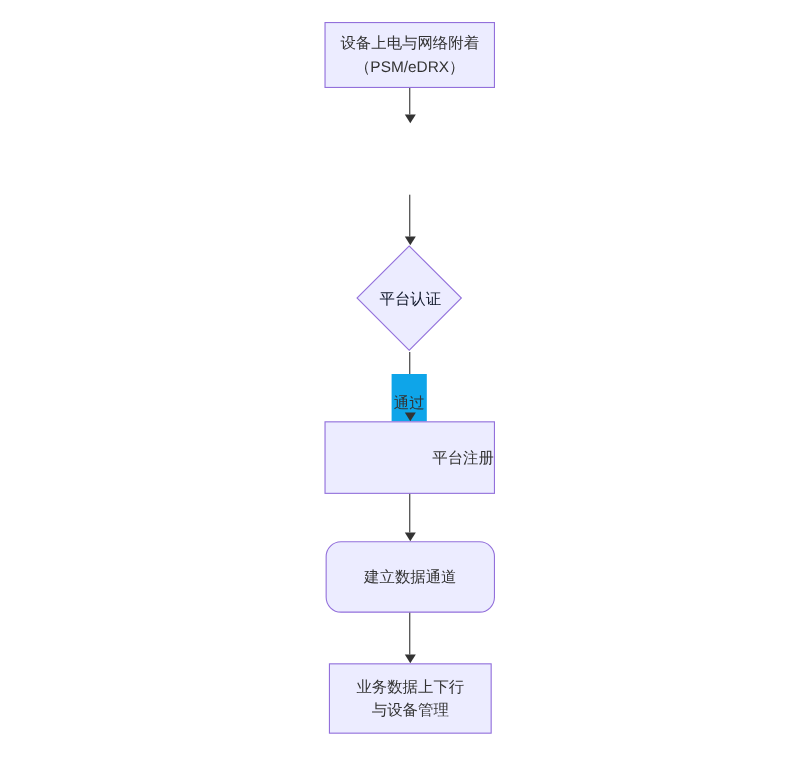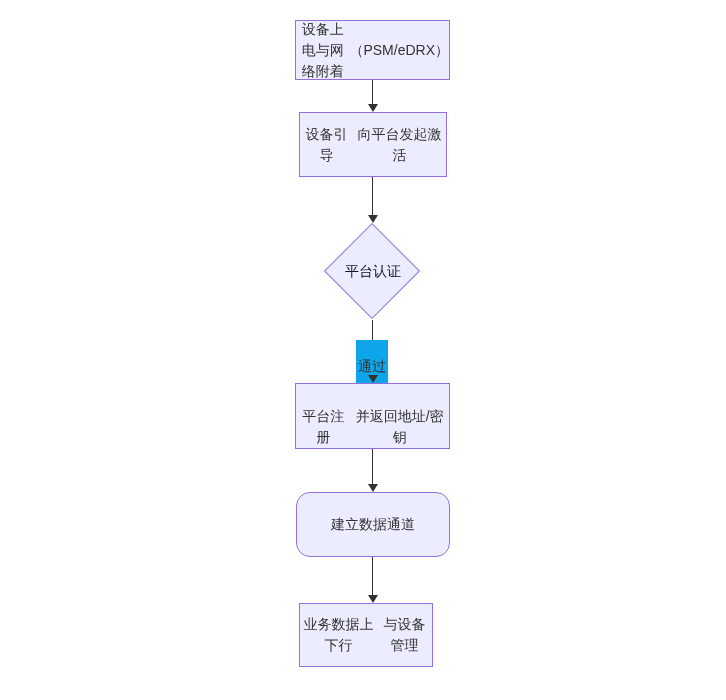--- a/index.html
+++ b/index.html
@@ -15,33 +15,33 @@
     overflow: hidden;
     font-family: "Liberation Sans", "DejaVu Sans", sans-serif;
     color: #333333;
   }
   .node {
     position: absolute;
     background: #ECECFF;
     border: 1px solid #9370DB;
     box-sizing: border-box;
     display: flex;
-    flex-direction: row;
+    flex-direction: column;
     align-items: center;
     justify-content: center;
     text-align: center;
     font-size: 14px;
     line-height: 21px;
     color: #333333;
   }
   .node-rect-1 { left: 295px; top: 20px;  width: 155px; height: 60px; }
   .node-rect-2 { left: 299px; top: 112px; width: 148px; height: 65px; }
   .node-rect-4 { left: 295px; top: 383px; width: 155px; height: 66px; align-items: flex-end; }
   .node-rect-5 { left: 296px; top: 492px; width: 154px; height: 65px; border-radius: 14px; }
-  .node-rect-6 { left: 299px; top: 603px; width: 134px; height: 64px; }
+  .node-rect-6 { left: 299px; top: 603px; width: 148px; height: 64px; }
 
   .diamond-shape {
     position: absolute;
     left: 338px; top: 237px;
     width: 68px; height: 68px;
     background: #ECECFF;
     border: 1px solid #9370DB;
     box-sizing: border-box;
     transform: rotate(45deg);
   }
@@ -102,38 +102,33 @@
 <div class="canvas">
 
   <div class="node node-rect-1">
     <div>设备上电与网络附着</div>
     <div>（PSM/eDRX）</div>
   </div>
 
   <div class="edge-line edge-line-1"></div>
   <div class="arrowhead arrowhead-1"></div>
 
-  <div class="node node-rect-2">
-    <div>设备引导</div>
-    <div>向平台发起激活</div>
-  </div>
 
   <div class="edge-line edge-line-2"></div>
   <div class="arrowhead arrowhead-2"></div>
 
   <div class="diamond-shape"></div>
   <div class="diamond-label">平台认证</div>
 
   <div class="edge-line edge-line-3"></div>
   <div class="edge-label">通过</div>
   <div class="arrowhead arrowhead-3"></div>
 
   <div class="node node-rect-4">
     <div>平台注册</div>
-    <div>并返回地址/密钥</div>
   </div>
 
   <div class="edge-line edge-line-4"></div>
   <div class="arrowhead arrowhead-4"></div>
 
   <div class="node node-rect-5">
     <div>建立数据通道</div>
   </div>
 
   <div class="edge-line edge-line-5"></div>

